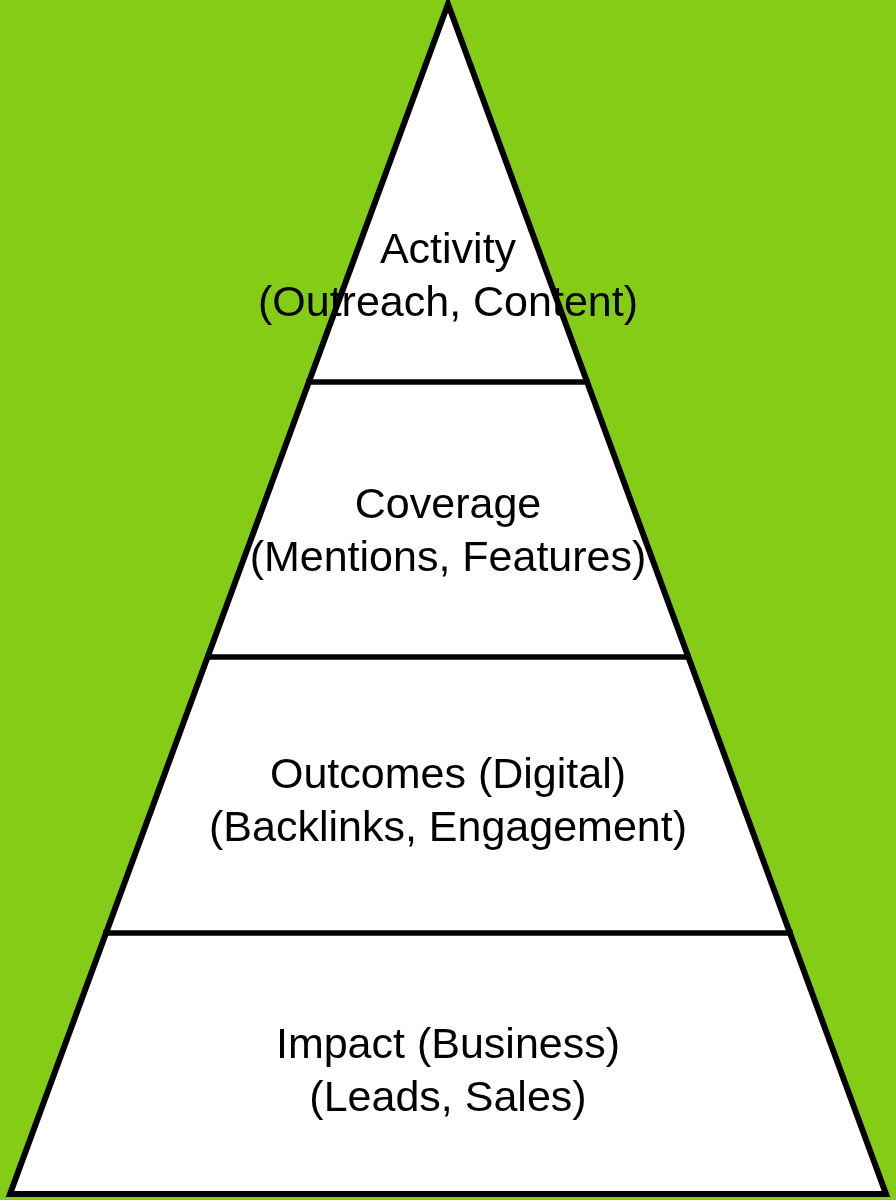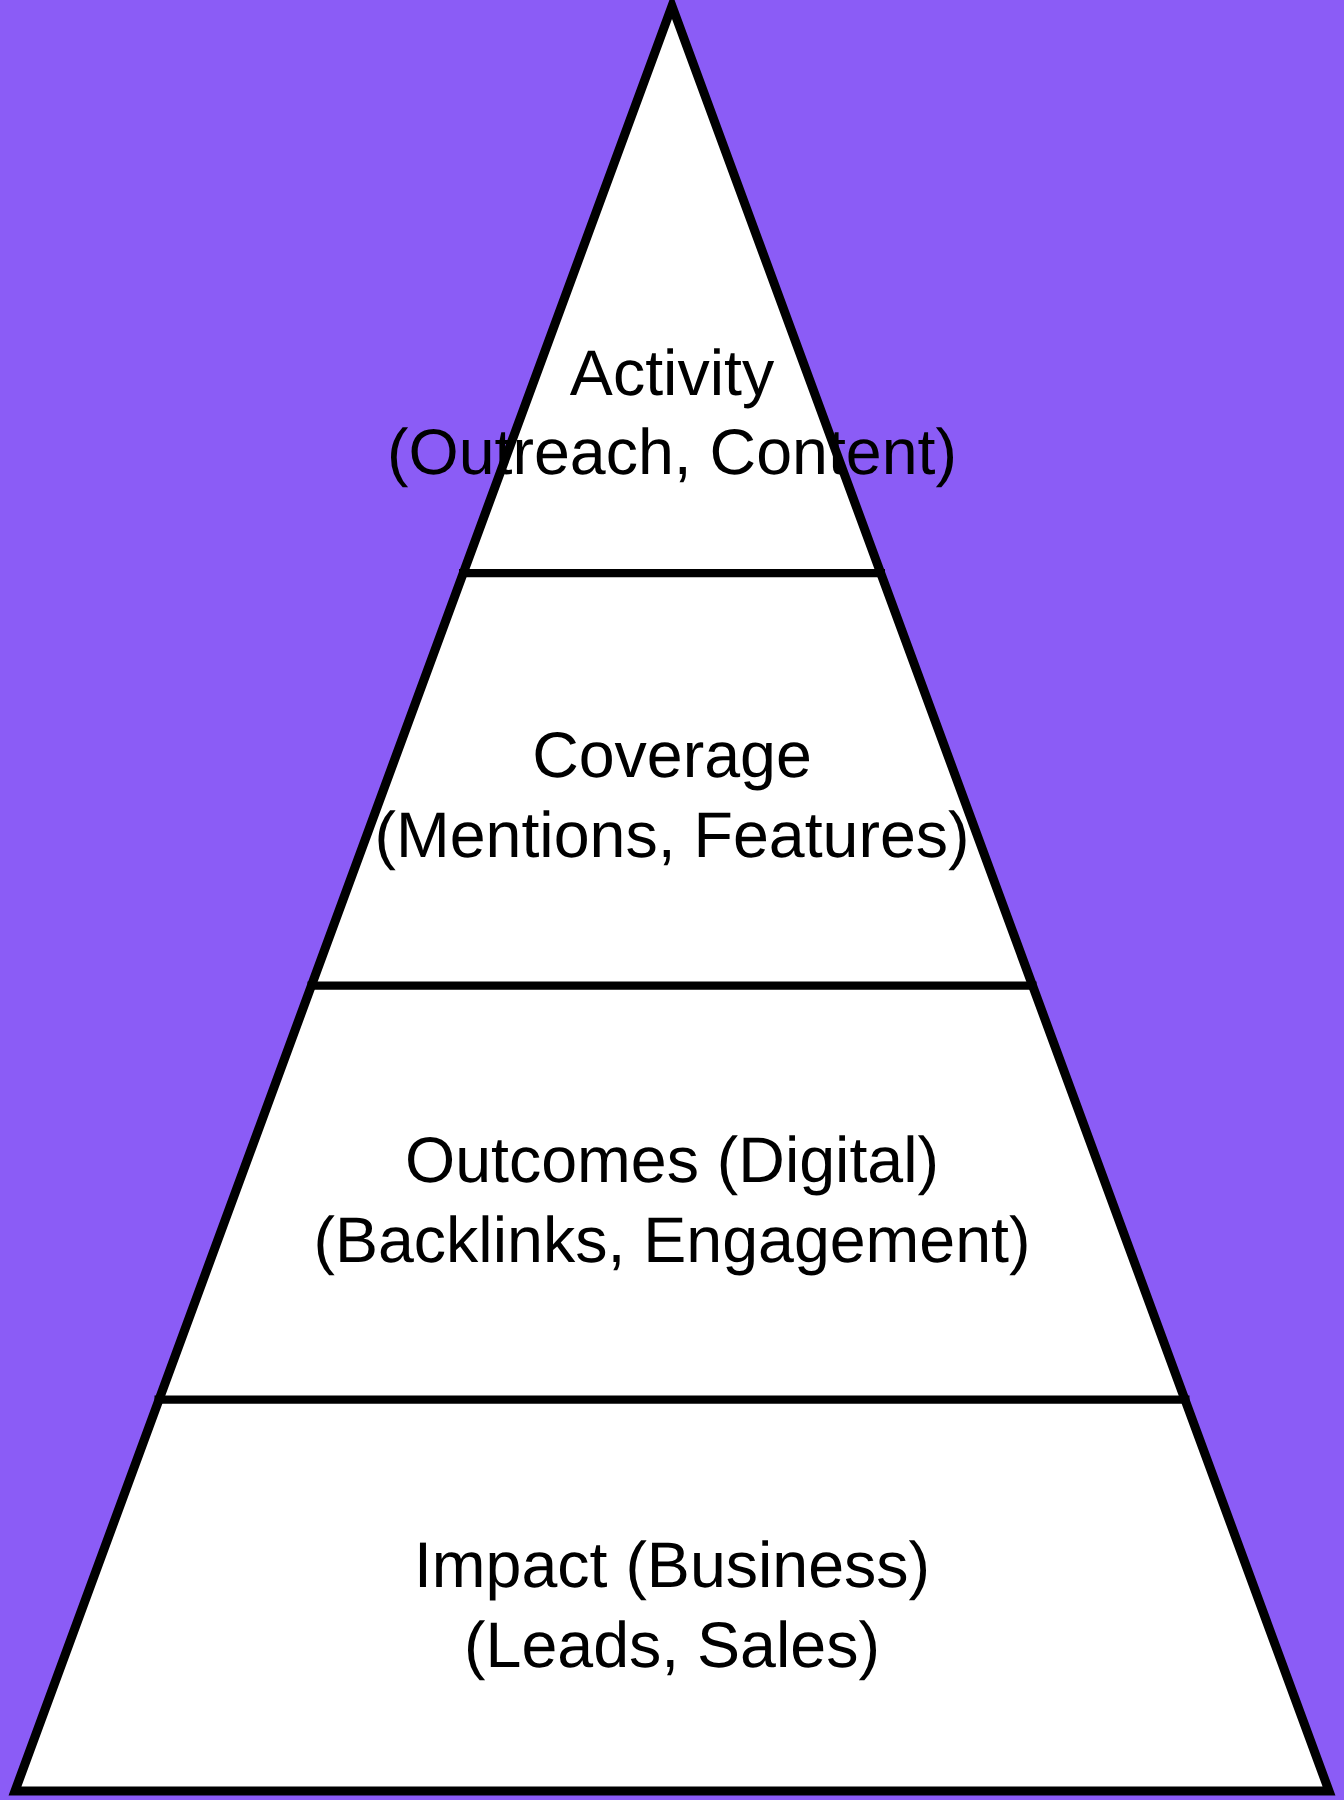--- a/index.html
+++ b/index.html
@@ -4,21 +4,21 @@
 <style>
   html, body {
     margin: 0;
     padding: 0;
     background: #ffffff;
   }
   .canvas {
     position: relative;
     width: 896px;
     height: 1200px;
-    background: #8b5cf6;
+    background: #84cc16;
     overflow: hidden;
   }
   svg.pyramid {
     display: block;
     width: 896px;
     height: 1200px;
   }
   .outline {
     fill: #ffffff;
     stroke: #000000;

